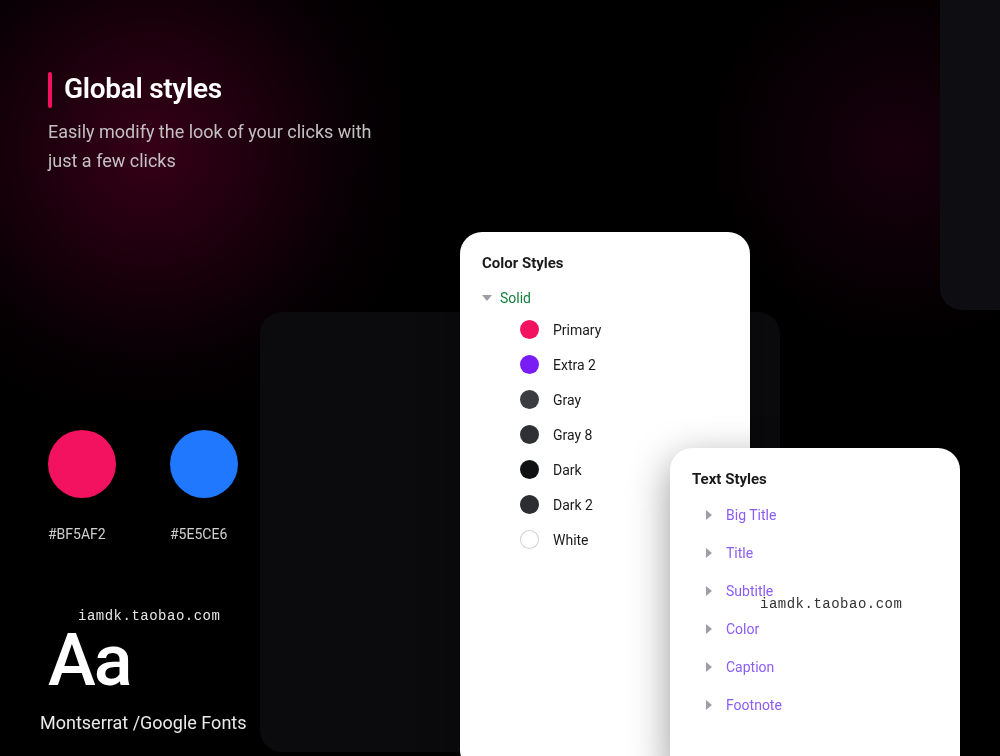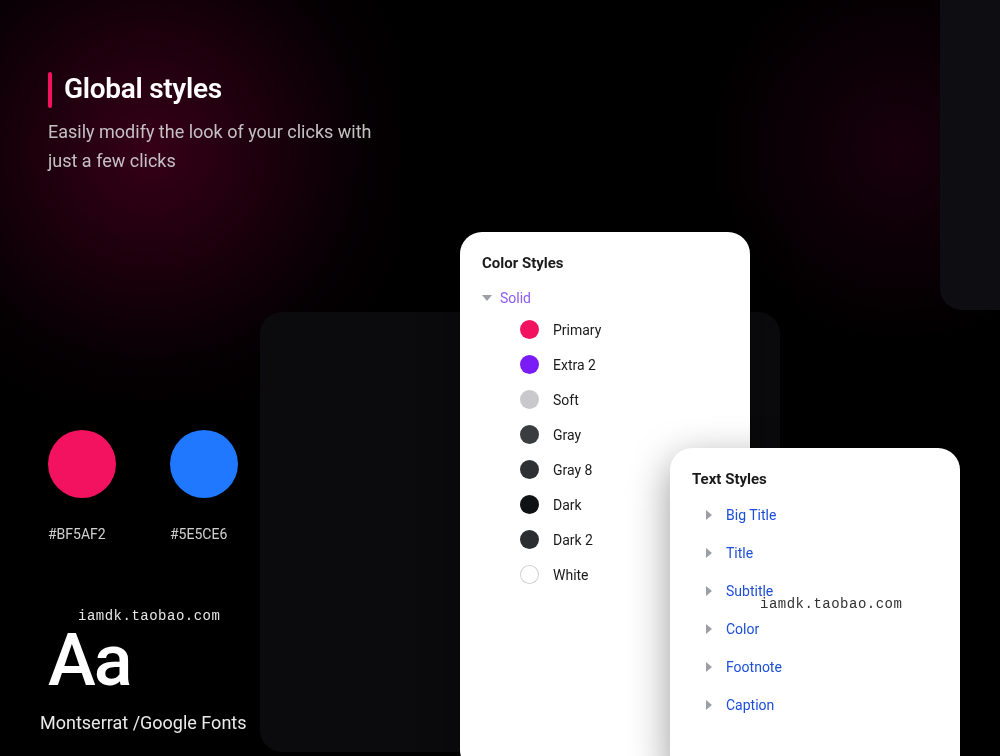--- a/index.html
+++ b/index.html
@@ -164,21 +164,21 @@
     font-weight: 700;
     padding: 0 22px 8px 22px;
     color: #1a1a1a;
   }
   .group-row {
     display: flex;
     align-items: center;
     gap: 8px;
     padding: 10px 22px 6px 22px;
     font-size: 14px;
-    color: #8b5cf6;
+    color: #15803d;
   }
   .tri-down {
     width: 0; height: 0;
     border-left: 5px solid transparent;
     border-right: 5px solid transparent;
     border-top: 6px solid #9ca0a6;
   }
   .tri-right {
     width: 0; height: 0;
     border-top: 5px solid transparent;
@@ -202,21 +202,21 @@
     border-radius: 50%;
     flex-shrink: 0;
   }
   .dot.outline { box-shadow: inset 0 0 0 1px #d0d0d0; }
   .text-item {
     display: flex;
     align-items: center;
     gap: 14px;
     padding: 11px 22px 11px 28px;
     font-size: 14px;
-    color: #1d4ed8;
+    color: #8b5cf6;
   }
 </style>
 </head>
 <body>
 
 <div class="bg-glow"></div>
 <div class="bg-glow2"></div>
 <div class="dark-panel2"></div>
 <div class="dark-panel"></div>
 
@@ -256,24 +256,20 @@
   <div class="list" id="color-list">
       <div class="color-item">
         <span class="dot" style="background: rgb(243, 18, 96);"></span>
         <span>Primary</span>
       </div>
       <div class="color-item">
         <span class="dot" style="background: rgb(122, 28, 245);"></span>
         <span>Extra 2</span>
       </div>
       <div class="color-item">
-        <span class="dot" style="background: rgb(201, 201, 204);"></span>
-        <span>Soft</span>
-      </div>
-      <div class="color-item">
         <span class="dot" style="background: rgb(58, 60, 64);"></span>
         <span>Gray</span>
       </div>
       <div class="color-item">
         <span class="dot" style="background: rgb(46, 48, 52);"></span>
         <span>Gray 8</span>
       </div>
       <div class="color-item">
         <span class="dot" style="background: rgb(16, 17, 19);"></span>
         <span>Dark</span>
@@ -303,22 +299,22 @@
       <div class="text-item">
         <span class="tri-right"></span>
         <span>Subtitle</span>
       </div>
       <div class="text-item">
         <span class="tri-right"></span>
         <span>Color</span>
       </div>
       <div class="text-item">
         <span class="tri-right"></span>
+        <span>Caption</span>
+      </div>
+      <div class="text-item">
+        <span class="tri-right"></span>
         <span>Footnote</span>
-      </div>
-      <div class="text-item">
-        <span class="tri-right"></span>
-        <span>Caption</span>
       </div>
     </div>
 </div>
 
 <div class="wm2">iamdk.taobao.com</div>
 
 </body></html>

